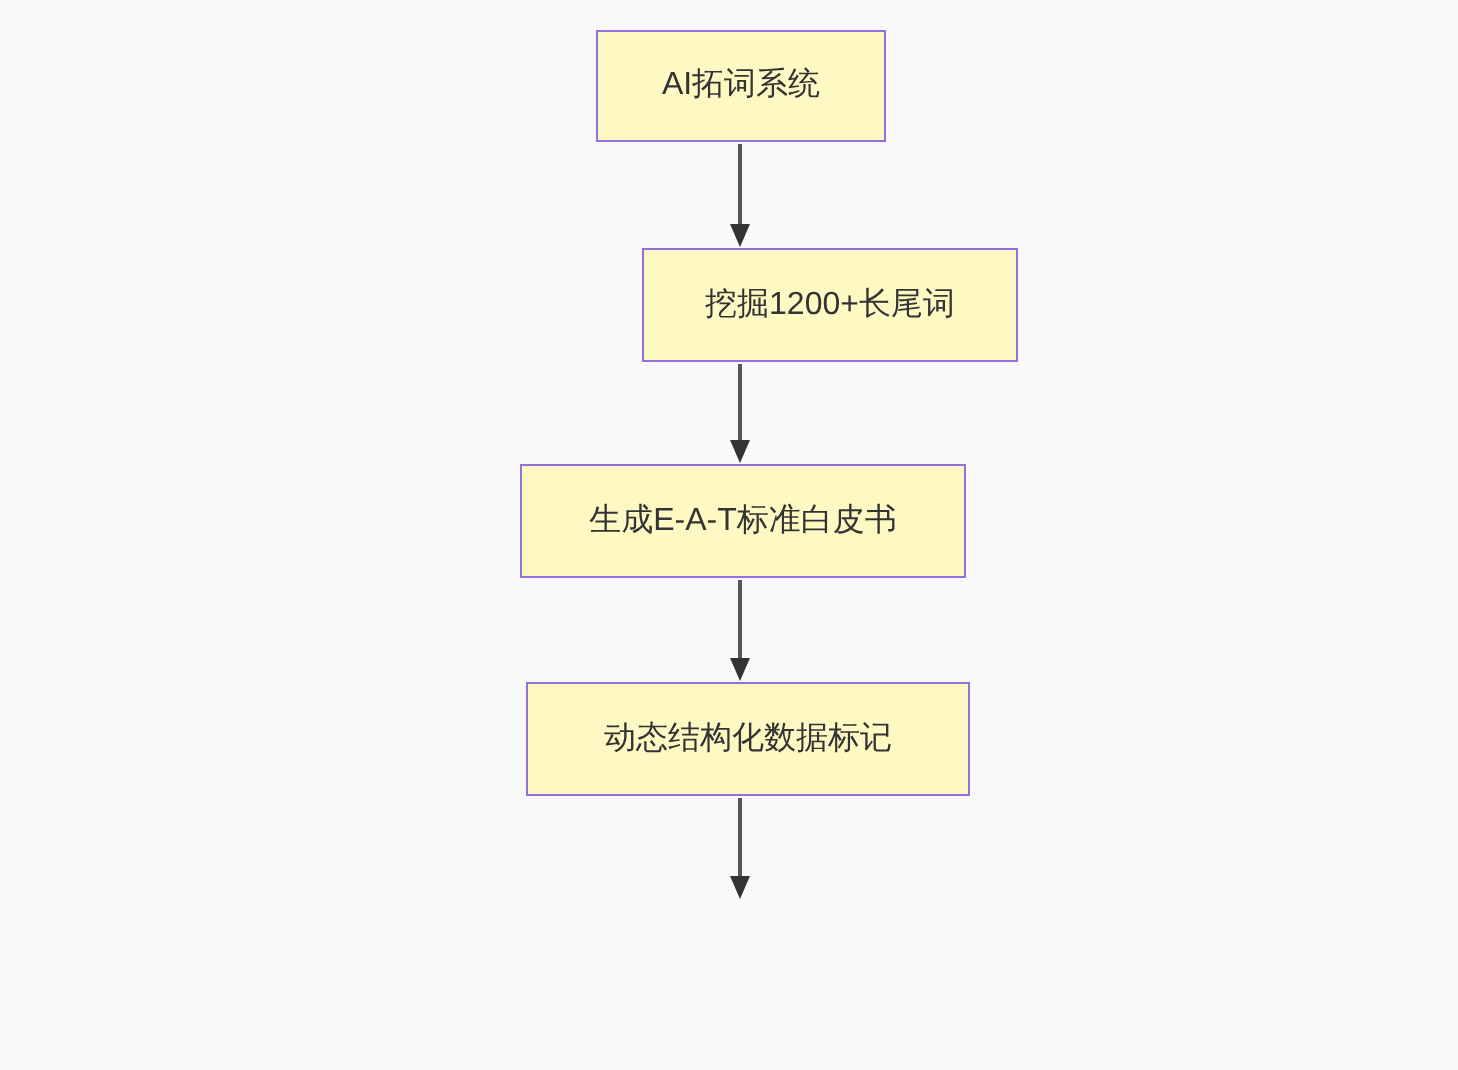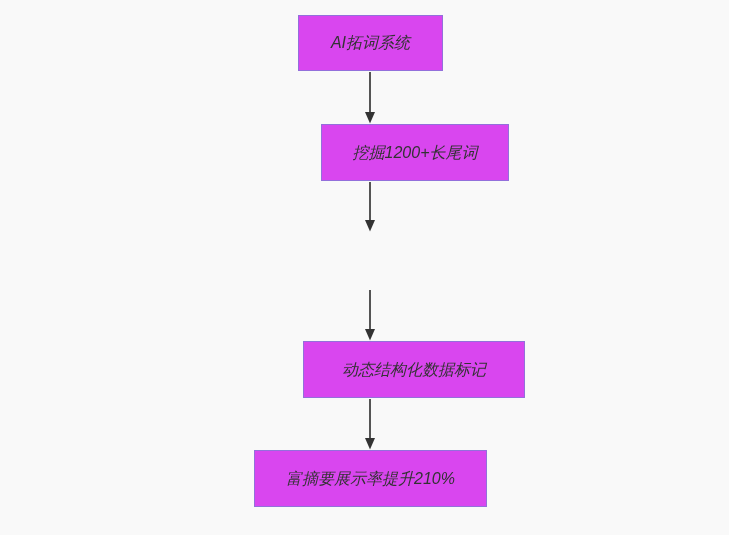--- a/index.html
+++ b/index.html
@@ -20,36 +20,35 @@
     width: 729px; height: 535px;
   }
   svg.edges {
     position: absolute;
     left: 0; top: 0;
     pointer-events: none;
   }
   .node {
     position: absolute;
     box-sizing: border-box;
-    background: #d946ef;
+    background: #fef9c3;
     border: 1px solid #9370DB;
     display: flex;
     align-items: center;
     justify-content: center;
     color: #333333;
     font-size: 16px;
     line-height: 1.2;
     text-align: center;
     white-space: nowrap;
-    font-style: italic;
   }
   .n0 { left: 298px; top: 15px;  width: 145px; height: 56px; }
   .n1 { left: 275px; top: 124px; width: 188px; height: 57px; margin-left: 46px; }
   .n2 { left: 260px; top: 232px; width: 223px; height: 57px; }
-  .n3 { left: 263px; top: 341px; width: 222px; height: 57px; margin-left: 40px; }
+  .n3 { left: 263px; top: 341px; width: 222px; height: 57px; }
   .n4 { left: 254px; top: 450px; width: 233px; height: 57px; }
 </style>
 </head>
 <body>
 
 <div class="canvas">
 
   <svg class="edges" width="729" height="535" viewBox="0 0 729 535">
     <g>
       <line x1="370" y1="72" x2="370" y2="113" stroke="#555555" stroke-width="2"></line>
@@ -70,22 +69,22 @@
   </svg>
 
   <div class="node n0">
     <span>AI拓词系统</span>
   </div>
 
   <div class="node n1">
     <span>挖掘1200+长尾词</span>
   </div>
 
+  <div class="node n2">
+    <span>生成E-A-T标准白皮书</span>
+  </div>
 
   <div class="node n3">
     <span>动态结构化数据标记</span>
   </div>
 
-  <div class="node n4">
-    <span>富摘要展示率提升210%</span>
-  </div>
 
 </div>
 
 </body></html>

